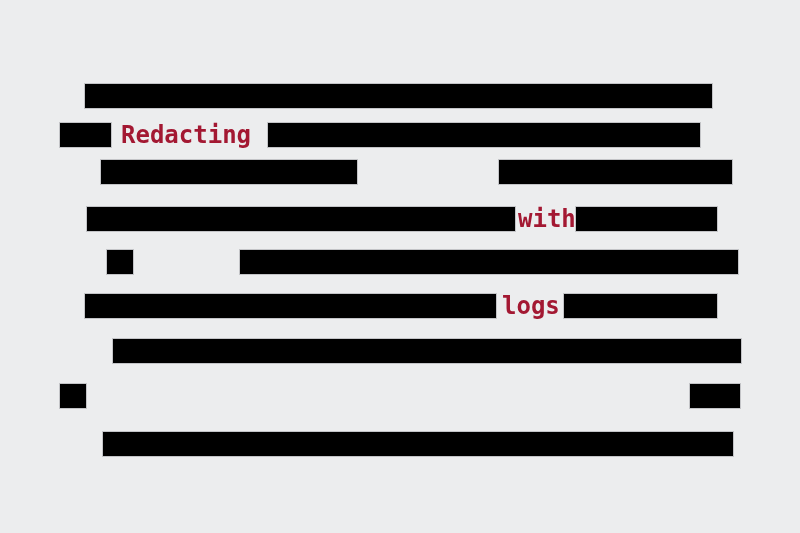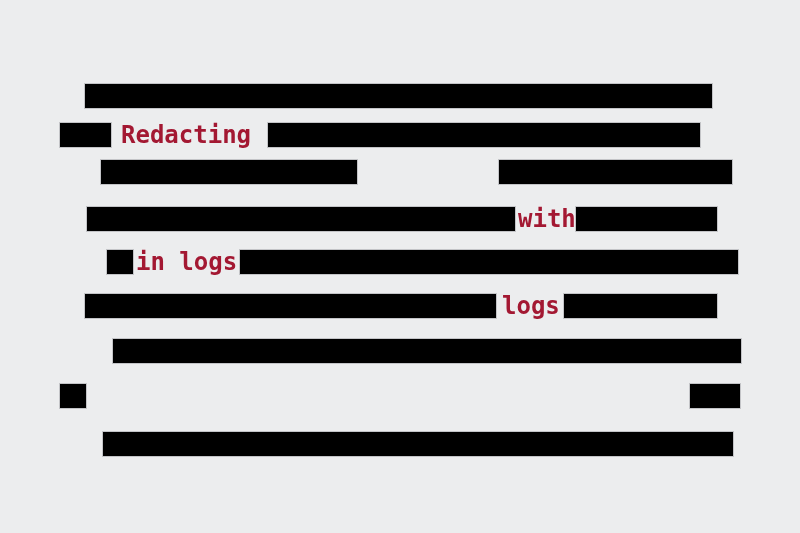--- a/index.html
+++ b/index.html
@@ -71,21 +71,20 @@
   <div class="bar b3"></div>
 
   <div class="bar b4"></div>
   <div class="bar b5"></div>
 
   <div class="bar b6"></div>
   <span class="word t3">with</span>
   <div class="bar b7"></div>
 
   <div class="bar b8"></div>
-  <span class="word t4">in logs</span>
   <div class="bar b9"></div>
 
   <div class="bar b10"></div>
   <span class="word t5">logs</span>
   <div class="bar b11"></div>
 
   <div class="bar b12"></div>
 
   <div class="bar b13"></div>
   <div class="bar b14"></div>

